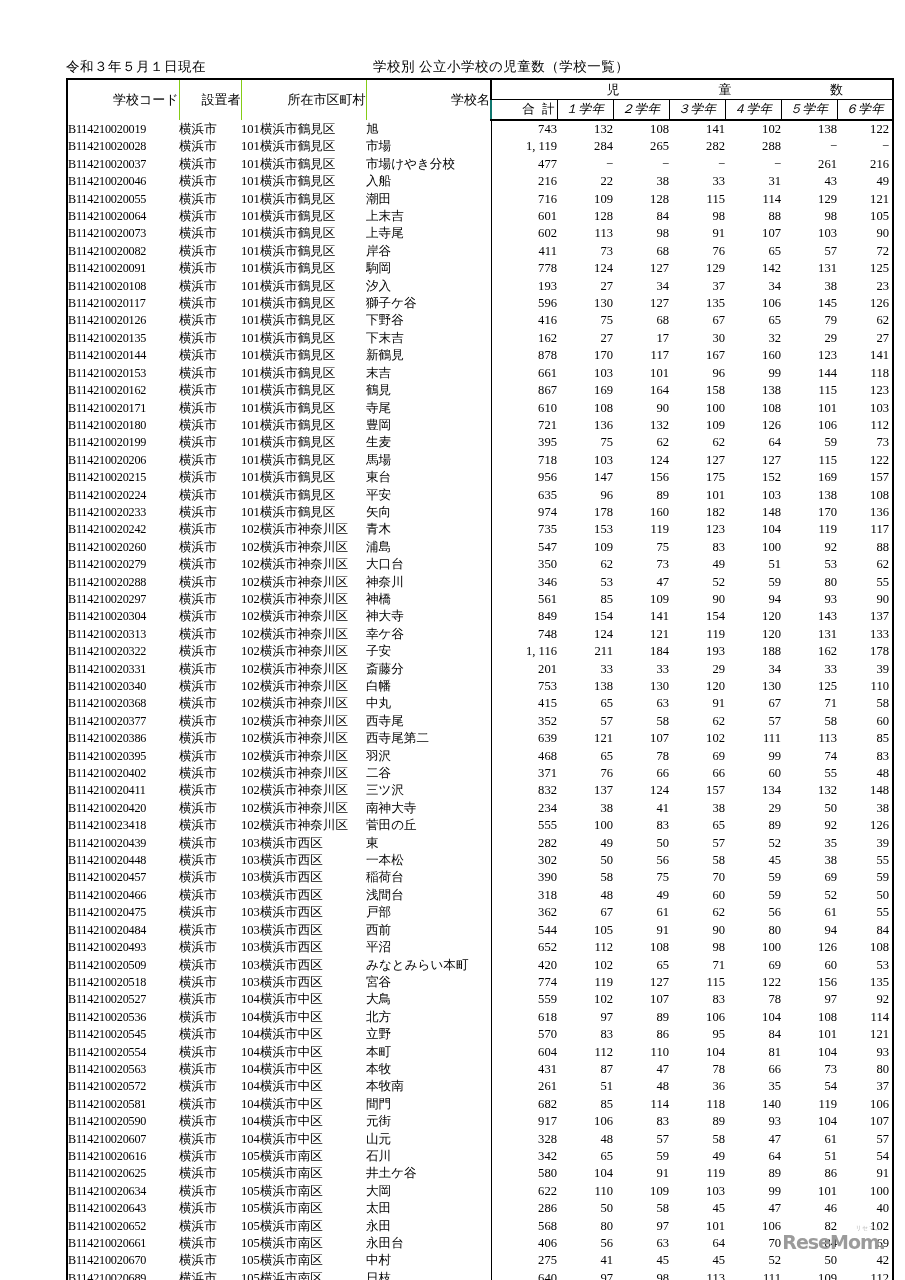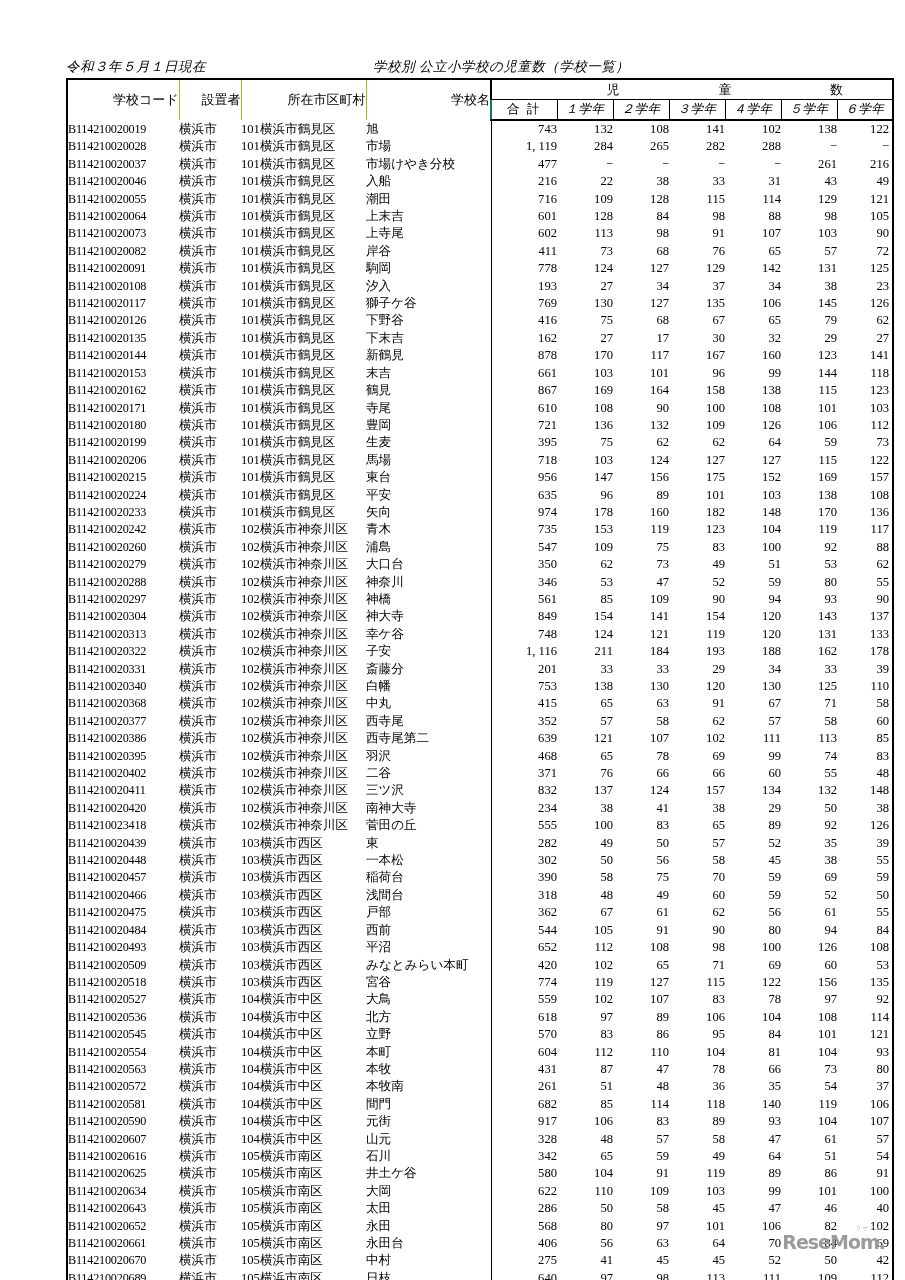--- a/index.html
+++ b/index.html
@@ -28,21 +28,20 @@
     top: 56px;
     width: 784px;
   }
   
   .caption-row {
     position: relative;
     height: 22px;
     font-size: 13.5px;
     line-height: 22px;
     white-space: nowrap;
-    font-style: italic;
   }
   .caption-date {
     position: absolute;
     left: 0;
     top: 0;
     letter-spacing: 0.5px;
   }
   .caption-title {
     position: absolute;
     left: 307px;
@@ -92,21 +91,21 @@
     border-bottom: 1px solid #000;
   }
   .hdr-sub {
     text-align: center;
     border-left: 1px solid #000;
     font-size: 12.6px;
     letter-spacing: 0.4px;
     font-style: italic;
   }
   .hdr-total {
-    text-align: center;
+    text-align: right;
     border-left: 2px solid #0f766e;
     font-size: 12.6px;
     letter-spacing: 2px;
   }
   .hdr-bottomline td { border-bottom: 2px solid #000; }
 
   
   tbody tr { height: 17.4px; }
   tbody td {
     height: 17.4px;
@@ -363,21 +362,21 @@
             <td class="c-grade">37</td>
             <td class="c-grade">34</td>
             <td class="c-grade">38</td>
             <td class="c-grade last">23</td>
           </tr>
           <tr>
             <td class="c-code">B114210020117</td>
             <td class="c-founder">横浜市</td>
             <td class="c-city">101横浜市鶴見区</td>
             <td class="c-school">獅子ケ谷</td>
-            <td class="c-total">769</td>
+            <td class="c-total">596</td>
             <td class="c-grade">130</td>
             <td class="c-grade">127</td>
             <td class="c-grade">135</td>
             <td class="c-grade">106</td>
             <td class="c-grade">145</td>
             <td class="c-grade last">126</td>
           </tr>
           <tr>
             <td class="c-code">B114210020126</td>
             <td class="c-founder">横浜市</td>

